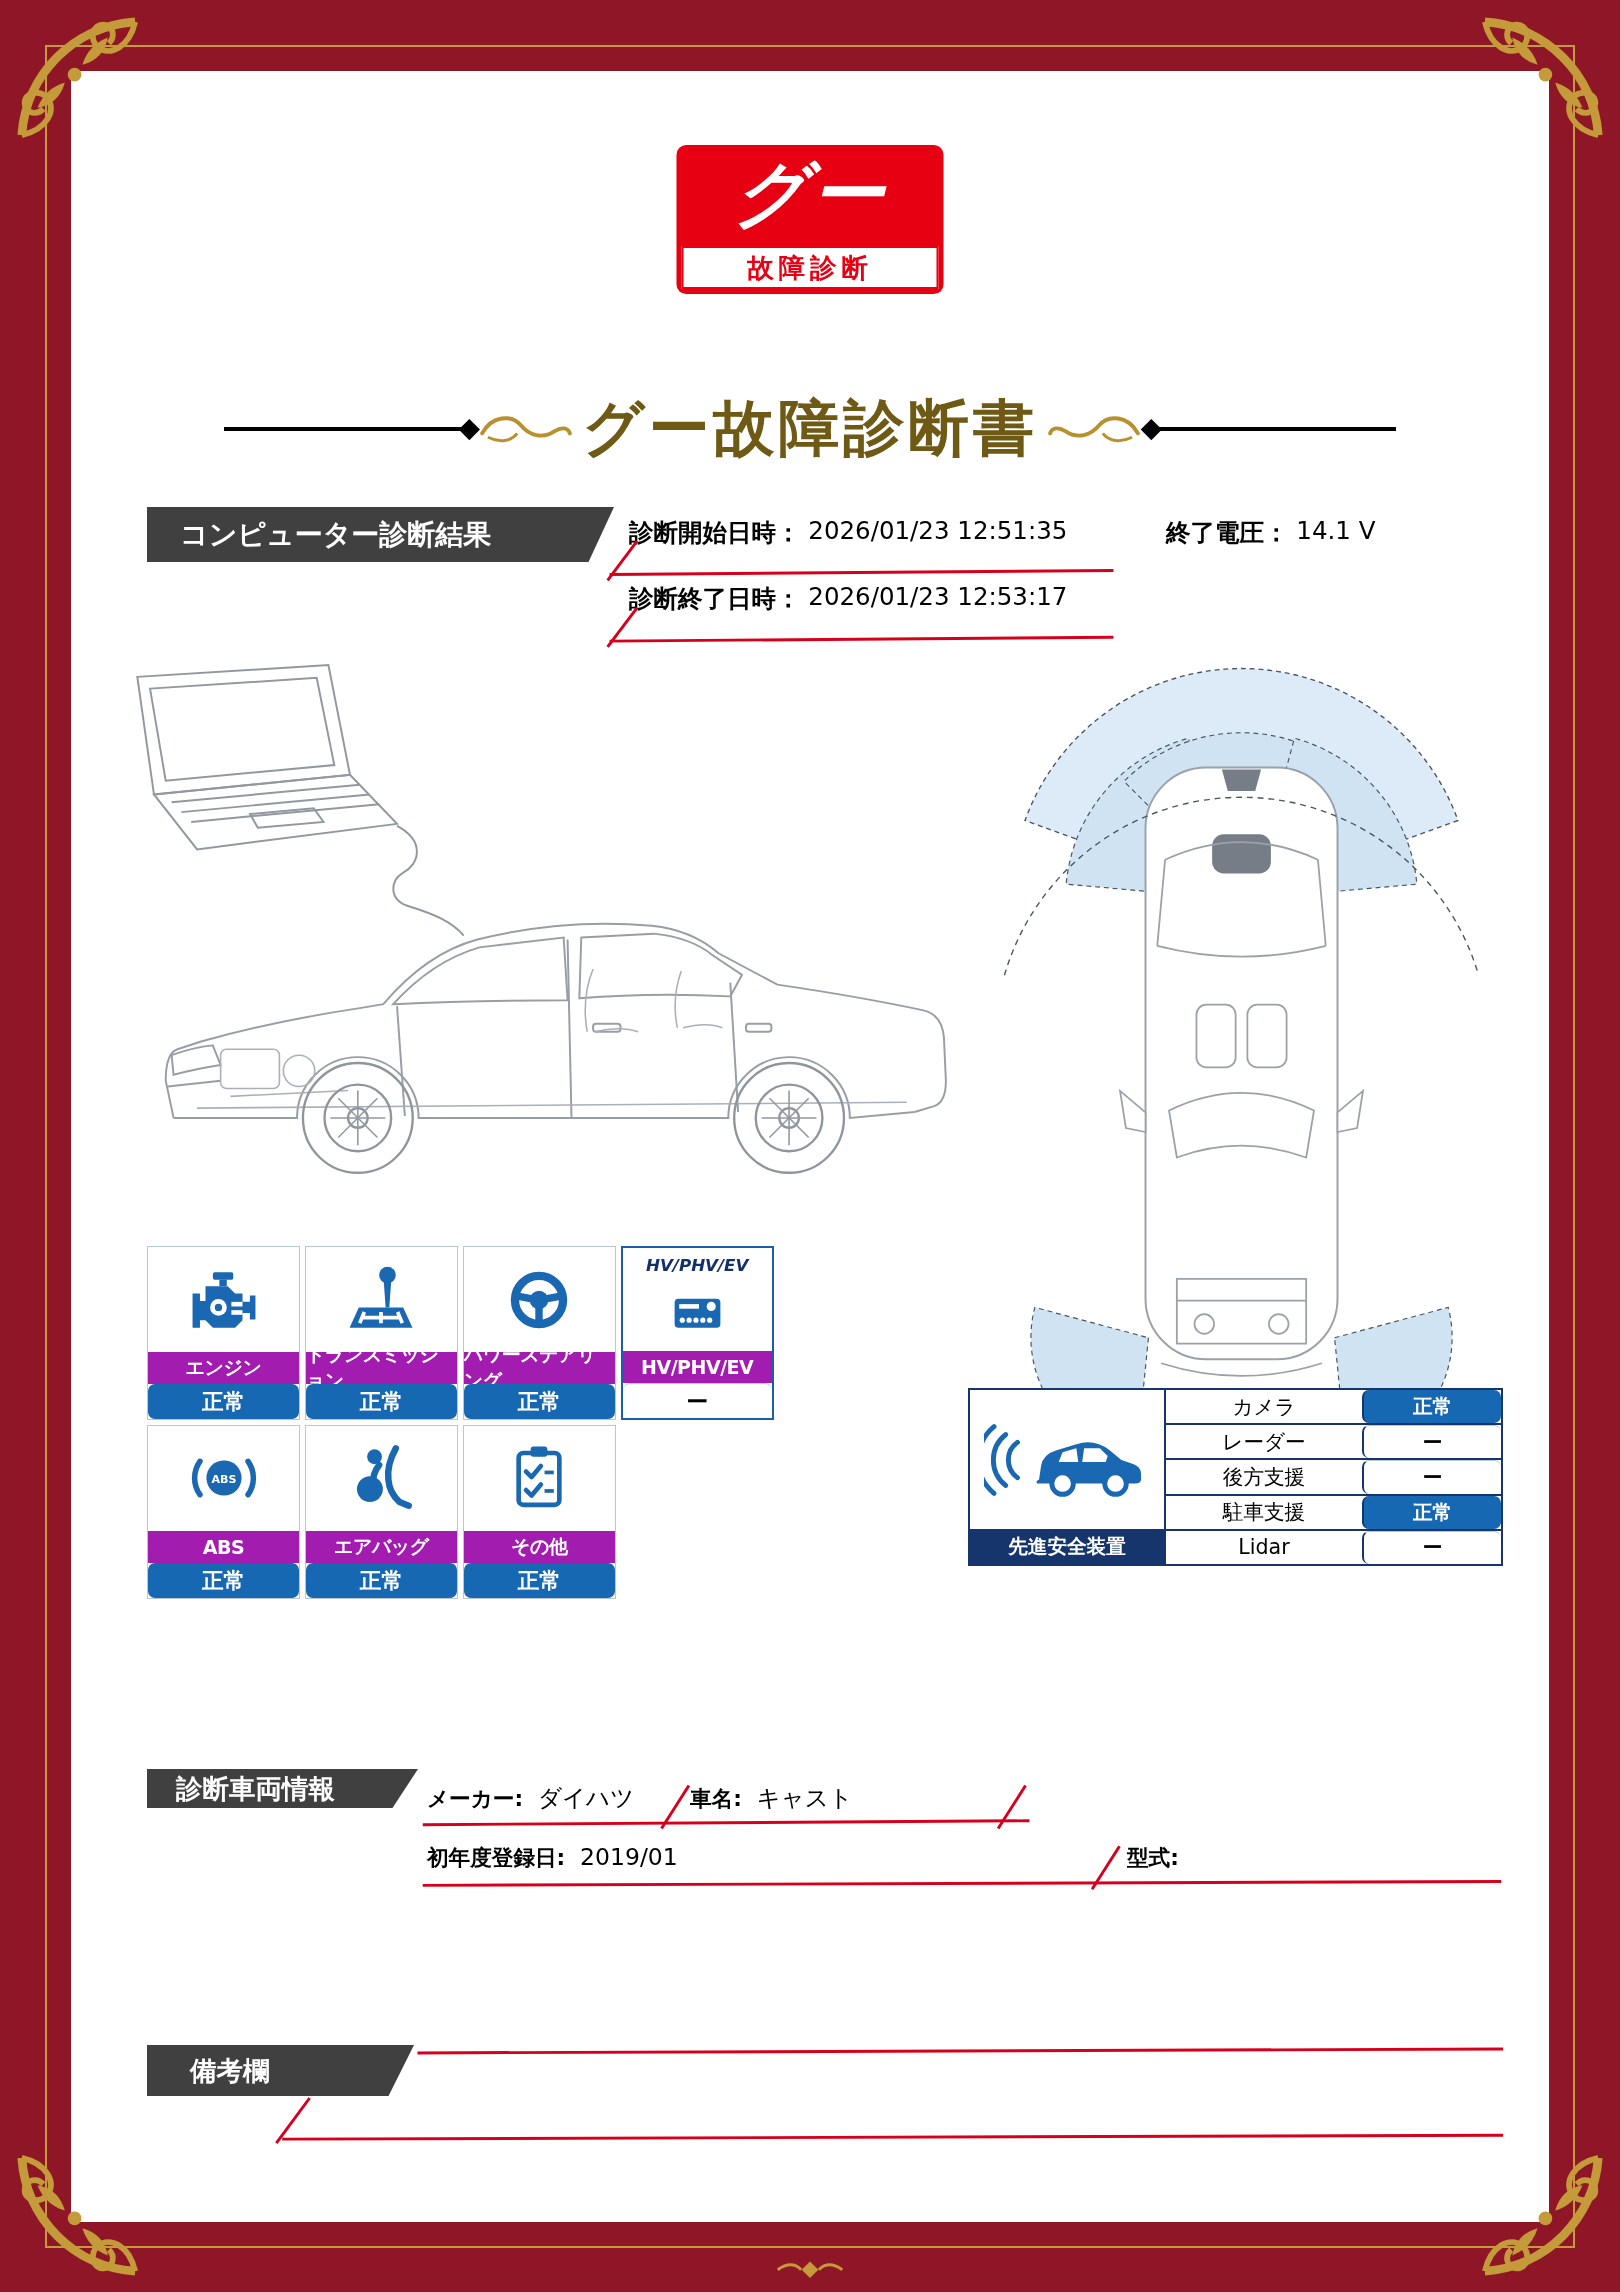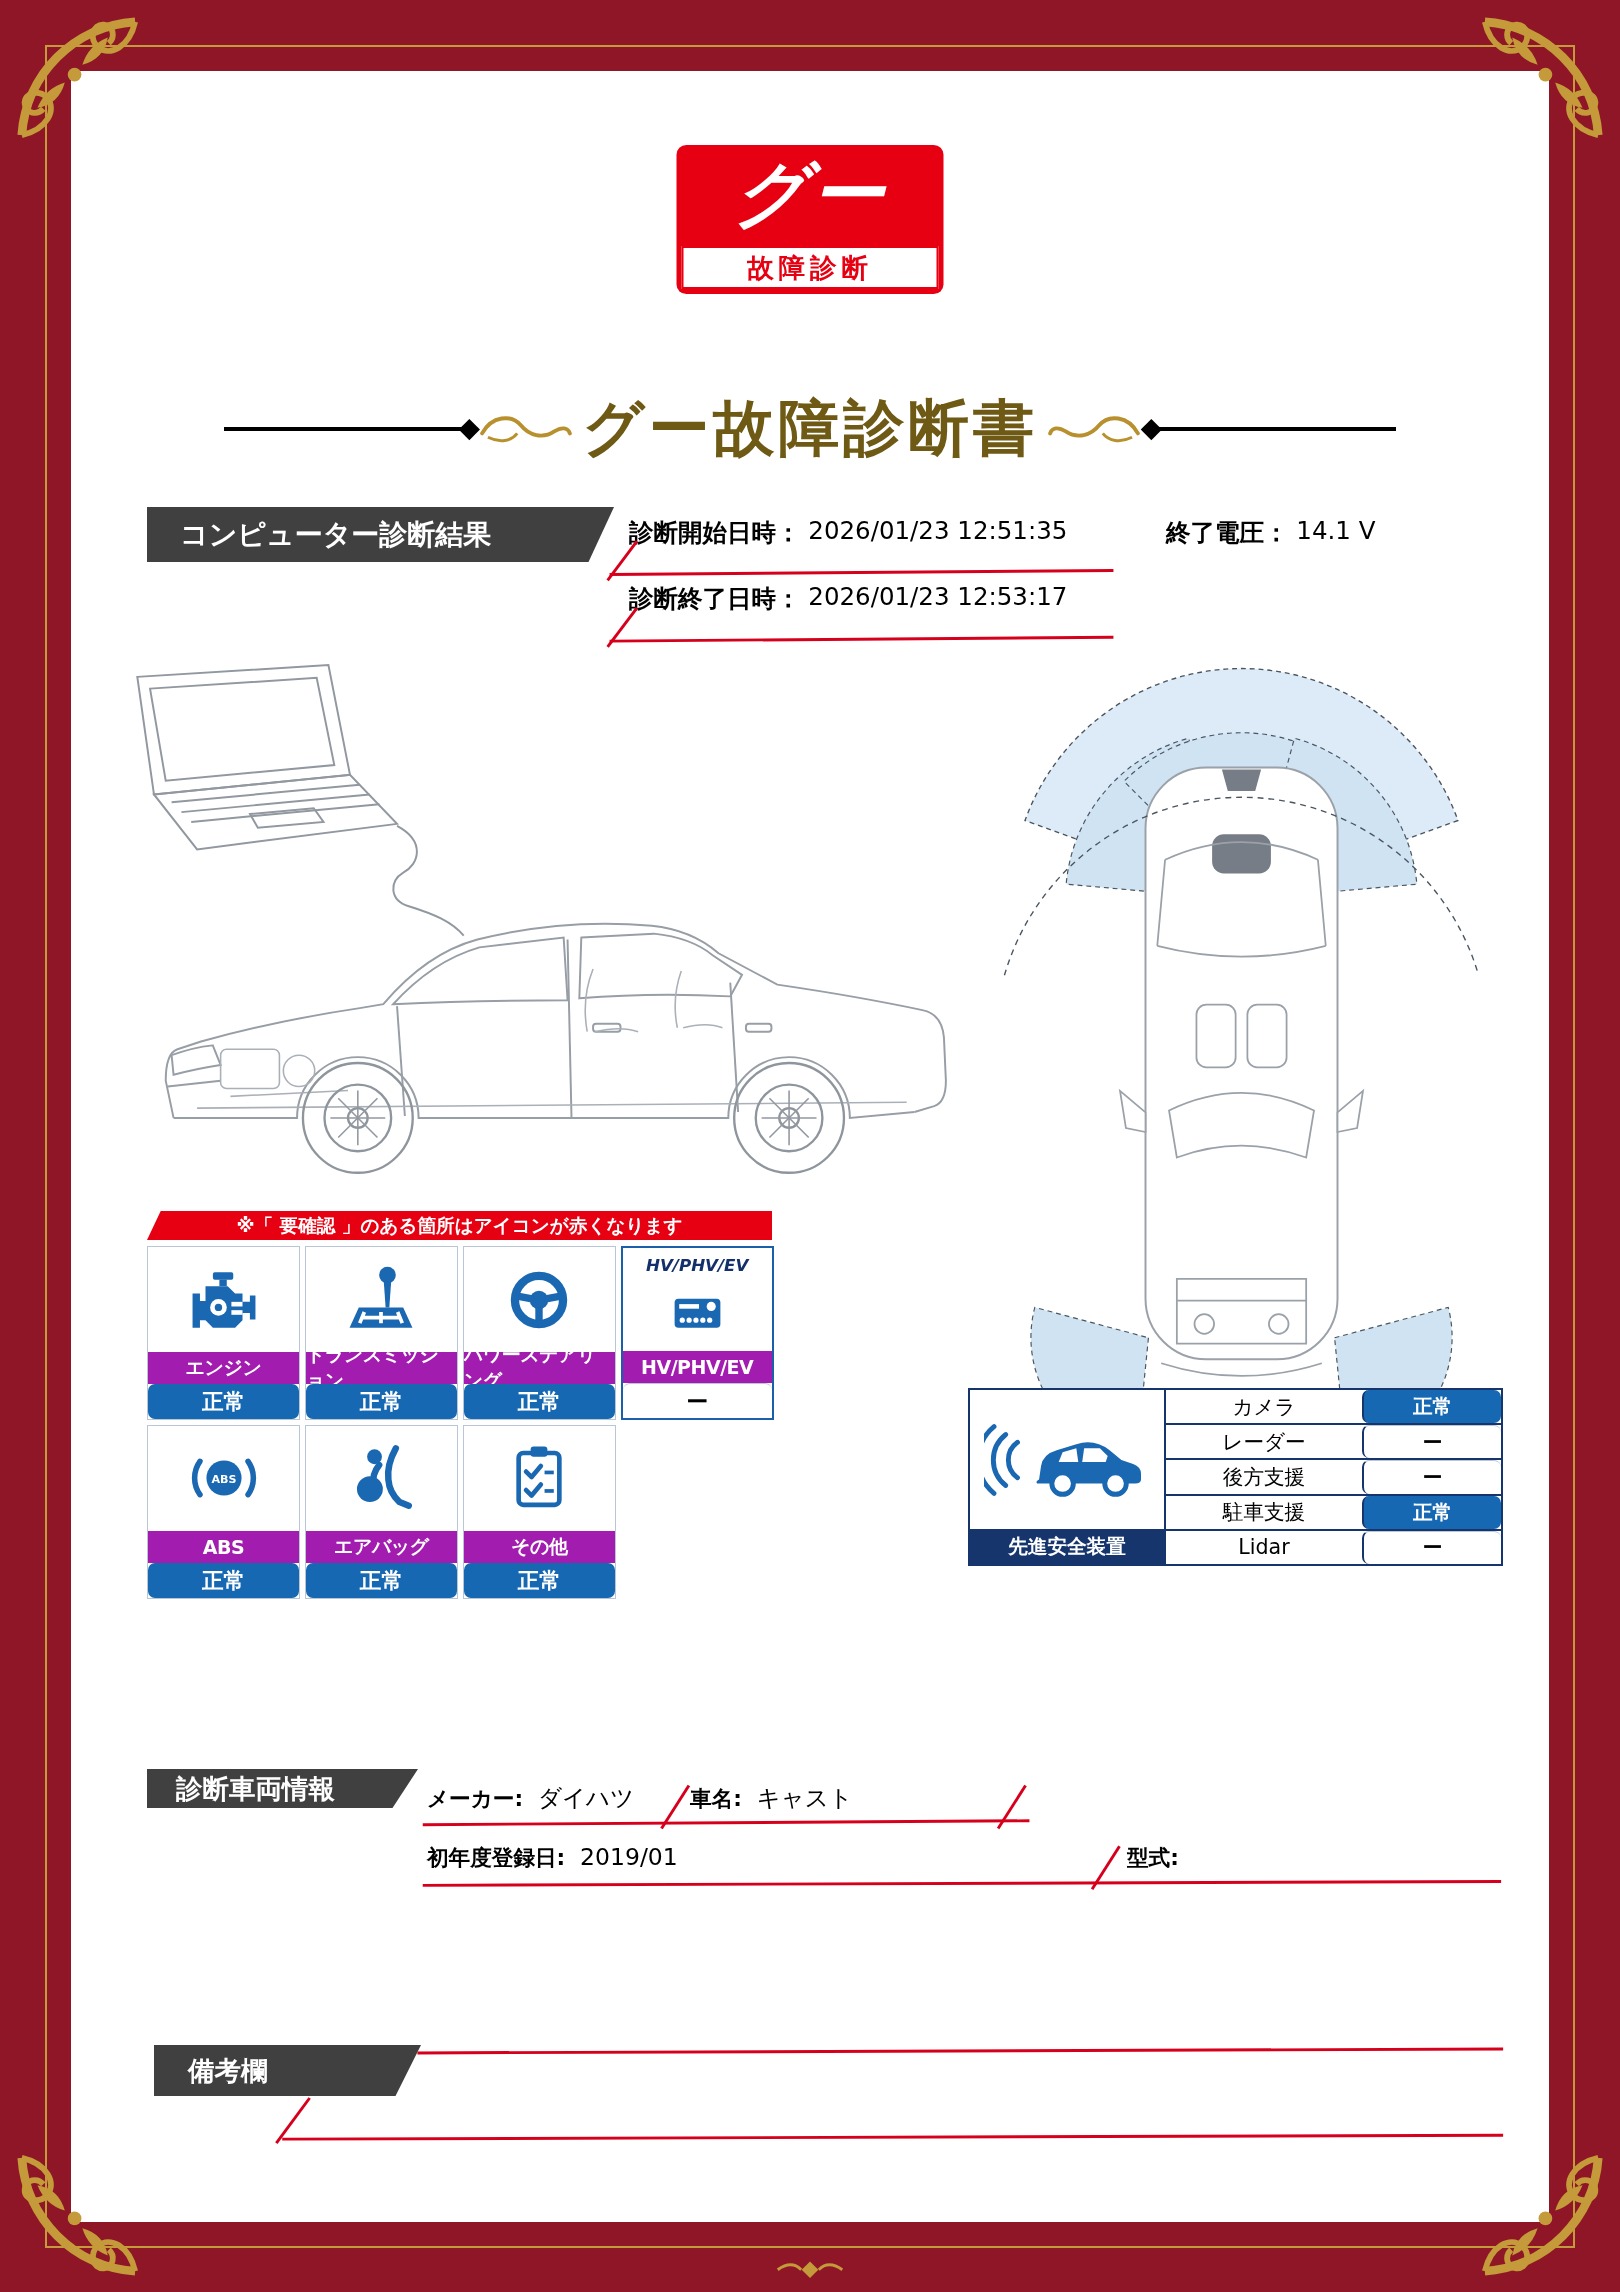--- a/index.html
+++ b/index.html
@@ -25,21 +25,21 @@
   .title-line { width:245px; height:4.9px; background:#000; position:relative; }
   .title-line.l::after, .title-line.r::before { content:""; position:absolute; top:-4.9px; width:14.7px; height:14.7px; background:#000; transform:rotate(45deg); }
   .title-line.l::after { right:-7.8px; }
   .title-line.r::before { left:-7.8px; }
   .report-title { font-size:61px; font-weight:900; color:#6e5a15; letter-spacing:3.9px; white-space:nowrap; }
 
   
   .banner { position:absolute; background:#404040; color:#fff; font-weight:bold; display:flex; align-items:center; clip-path:polygon(0 0,100% 0,calc(100% - 25.5px) 100%,0 100%); }
   .banner1 { left:147px; top:507px; width:467px; height:55px; font-size:28px; padding-left:33px; }
   .banner2 { left:147px; top:1769px; width:271px; height:39px; font-size:26.5px; padding-left:29px; }
-  .banner3 { left:154px; top:2045px; width:267px; height:51px; font-size:26.5px; padding-left:34px; }
+  .banner3 { left:147px; top:2045px; width:267px; height:51px; font-size:26.5px; padding-left:43px; }
 
   .inf { position:absolute; font-size:24.5px; display:flex; gap:7.8px; color:#000; white-space:nowrap; }
   .inf .lab { font-weight:bold; }
   .ruled { position:absolute; }
 
   
   .note-bar { position:absolute; left:147px; top:1211px; width:625px; height:29px; background:#e60012; color:#fff; font-size:18.6px; font-weight:bold; display:flex; align-items:center; justify-content:center; clip-path:polygon(13.7px 0,100% 0,100% 100%,0 100%); }
 
   
   .diag-grid { position:absolute; left:147px; top:1246px; display:grid; grid-template-columns:repeat(4,153px); grid-auto-rows:174px; gap:4.9px; }
@@ -244,21 +244,20 @@
     </g>
     <g stroke="#9aa1a8" fill="#fff" stroke-width="1.8">
       <path d="M184 470 L158 448 L164 486 L184 490 Z"></path>
       <path d="M380 470 L406 448 L400 486 L380 490 Z"></path>
     </g>
     <g fill="none" stroke="#4a5560" stroke-width="1.4" stroke-dasharray="6 5">
       <path d="M40 330 A 252 252 0 0 1 524 330"></path>
     </g>
   </svg>
 
-  <div class="note-bar">※「 要確認 」のある箇所はアイコンが赤くなります</div>
 
   <div class="diag-grid">
 
     <div class="cell">
       <div class="cell-icon">
         <svg width="74" height="74" viewBox="0 0 80 80">
           <g fill="#1a67b2">
             <rect x="28" y="10" width="22" height="8" rx="2"></rect>
             <rect x="35" y="18" width="8" height="7"></rect>
             <path d="M20 25 h24 l8 8 h8 v9 h8 v-7 h6 v26 h-6 v-7 h-8 v8 l-8 8 H28 l-8 -8 h-6 v8 H6 V33 h8 v8 h6 z"></path>

